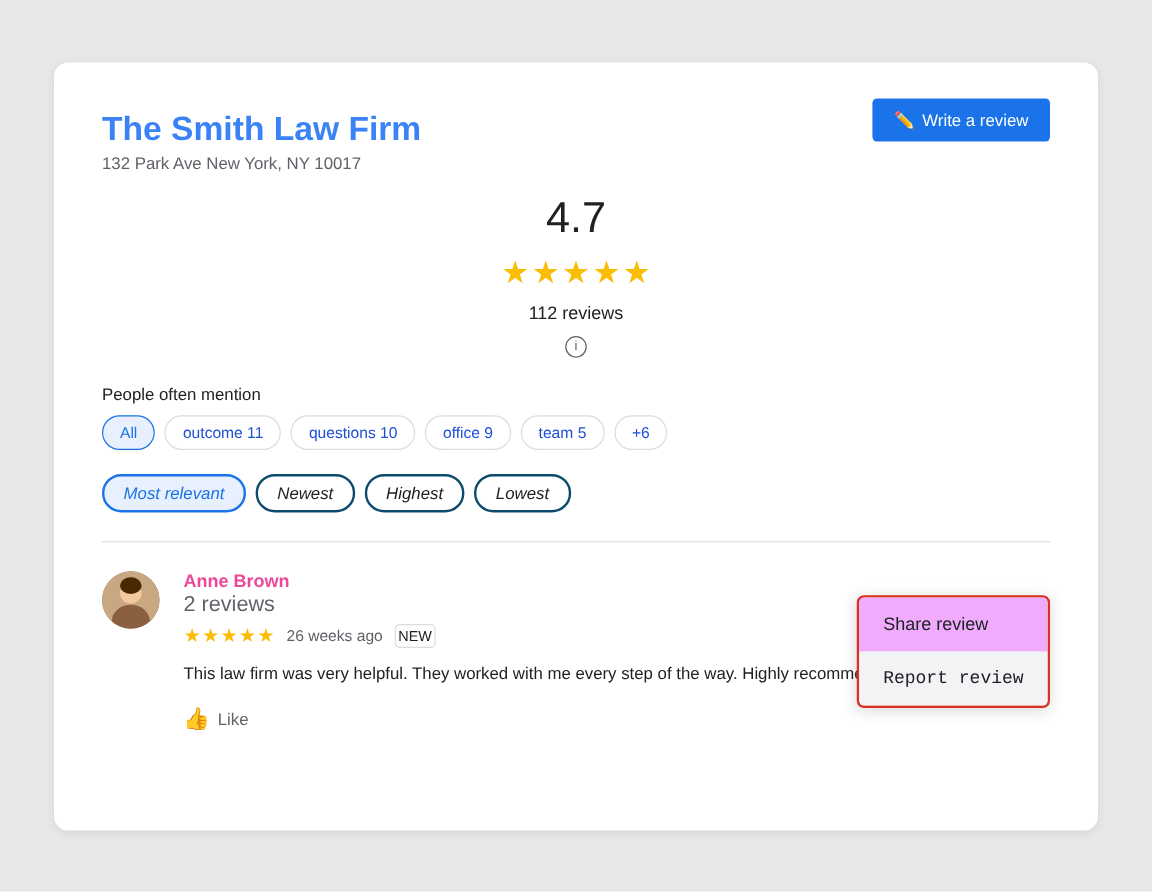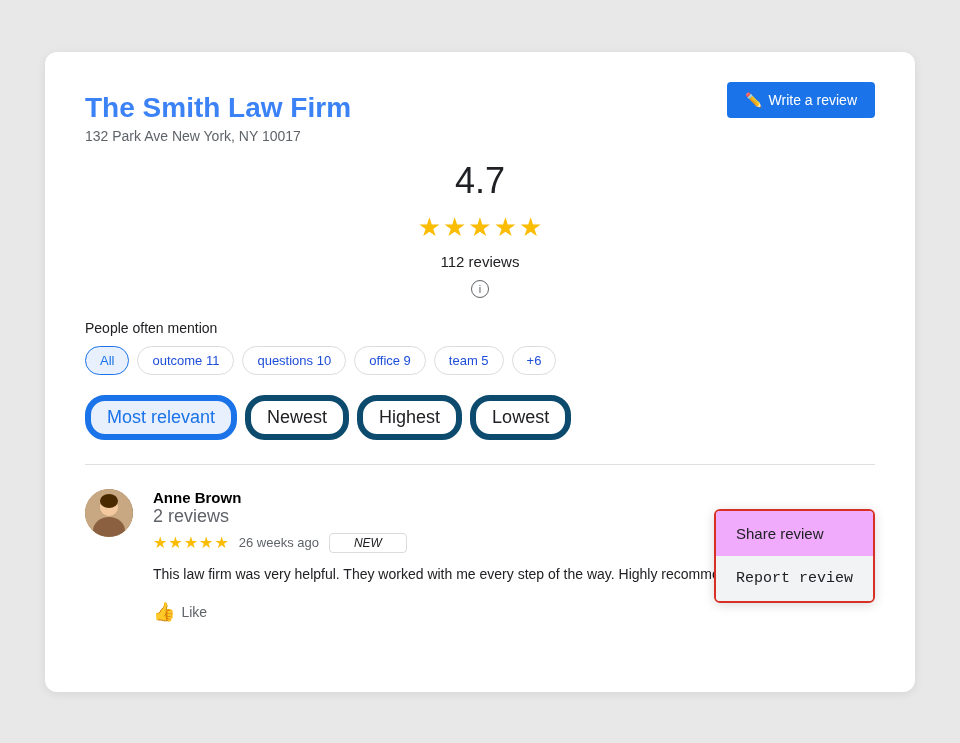--- a/index.html
+++ b/index.html
@@ -111,27 +111,28 @@
       border-color: #1a73e8;
       color: #1a73e8;
     }
     .sort-row {
       display: flex;
       gap: 8px;
       flex-wrap: wrap;
       margin-bottom: 24px;
     }
     .sort-chip {
-      border: 6px solid #0c4a6e;
+      border: 2px solid #0c4a6e;
       border-radius: 20px;
       padding: 6px 16px;
-      font-size: 18px;
+      font-size: 14px;
       color: #202124;
       cursor: pointer;
       background: #fff;
+      font-style: italic;
     }
     .sort-chip.active {
       background: #e8f0fe;
       border-color: #1a73e8;
       color: #1a73e8;
     }
     .divider {
       border: none;
       border-top: 1px solid #e0e0e0;
       margin-bottom: 24px;
@@ -162,21 +163,21 @@
       align-items: flex-end;
       justify-content: center;
       overflow: hidden;
     }
     .review-content {
       flex: 1;
     }
     .reviewer-name {
       font-size: 15px;
       font-weight: 600;
-      color: #000000;
+      color: #ec4899;
     }
     .reviewer-count {
       font-size: 18px;
       color: #5f6368;
       margin-bottom: 6px;
     }
     .review-meta {
       display: flex;
       align-items: center;
       gap: 10px;
@@ -190,25 +191,24 @@
       color: #fbbc04;
       font-size: 16px;
     }
     .review-time {
       font-size: 13px;
       color: #5f6368;
     }
     .new-badge {
       border: 1px solid #dadce0;
       border-radius: 4px;
-      padding: 2px 24px;
+      padding: 2px 2px;
       font-size: 12px;
       color: #202124;
       font-weight: 500;
-      font-style: italic;
     }
     .review-text {
       font-size: 14px;
       color: #202124;
       line-height: 1.6;
       margin-bottom: 16px;
     }
     .like-row {
       display: flex;
       align-items: center;

